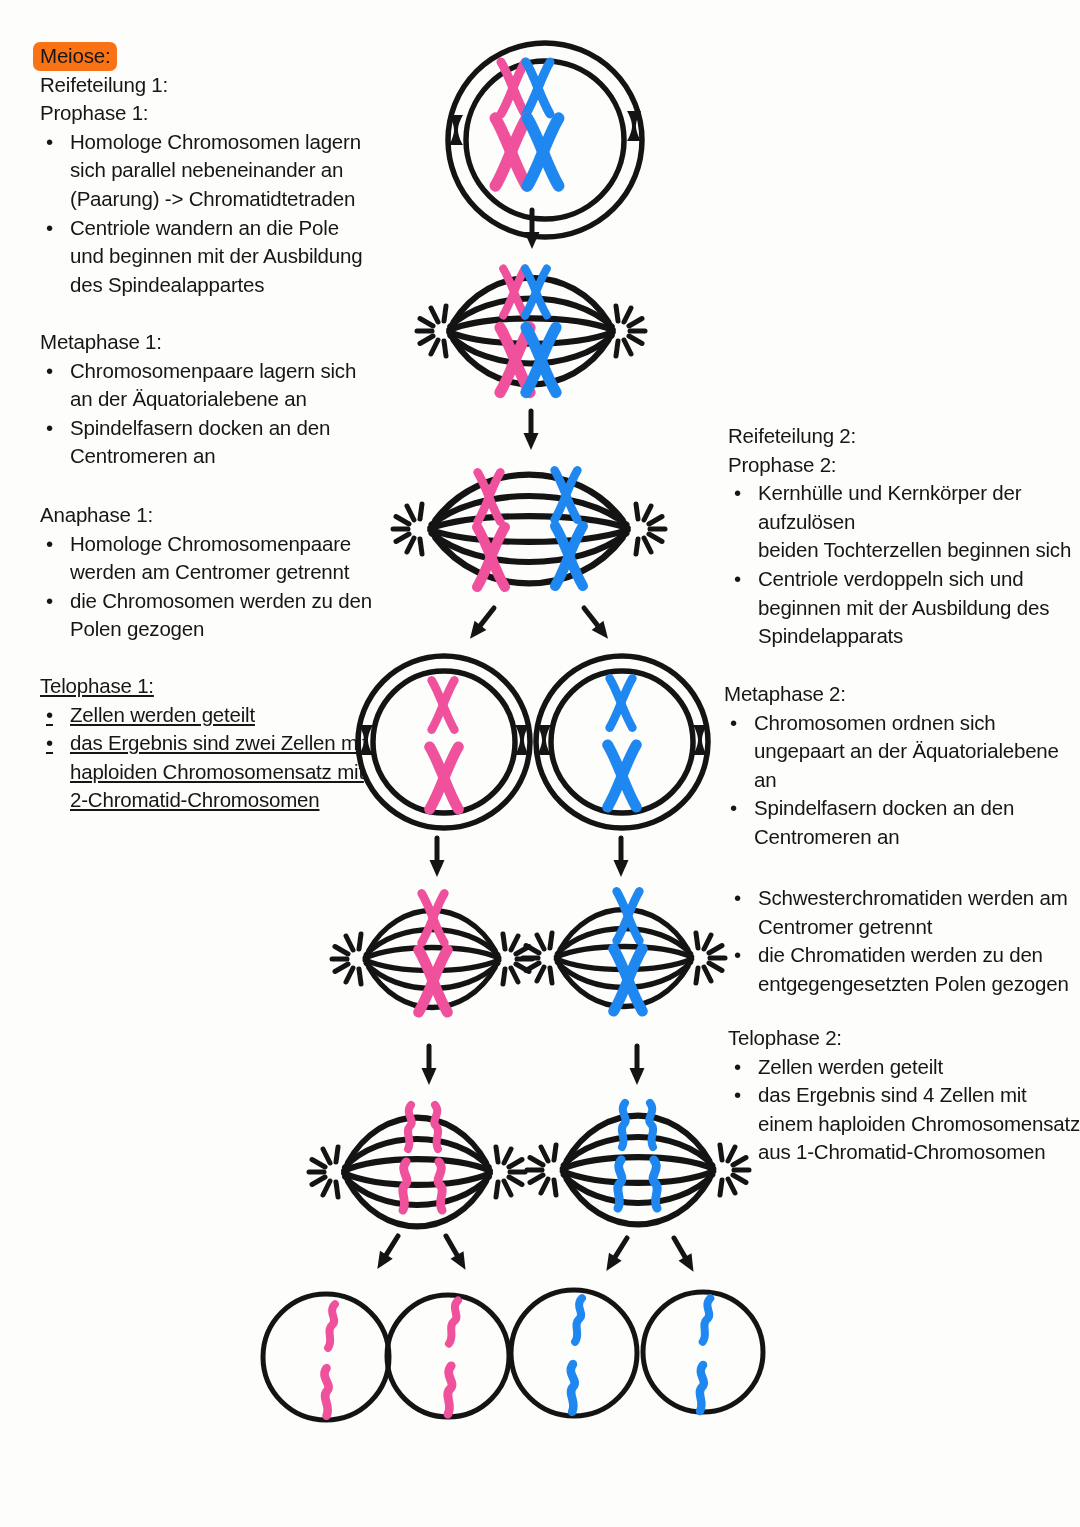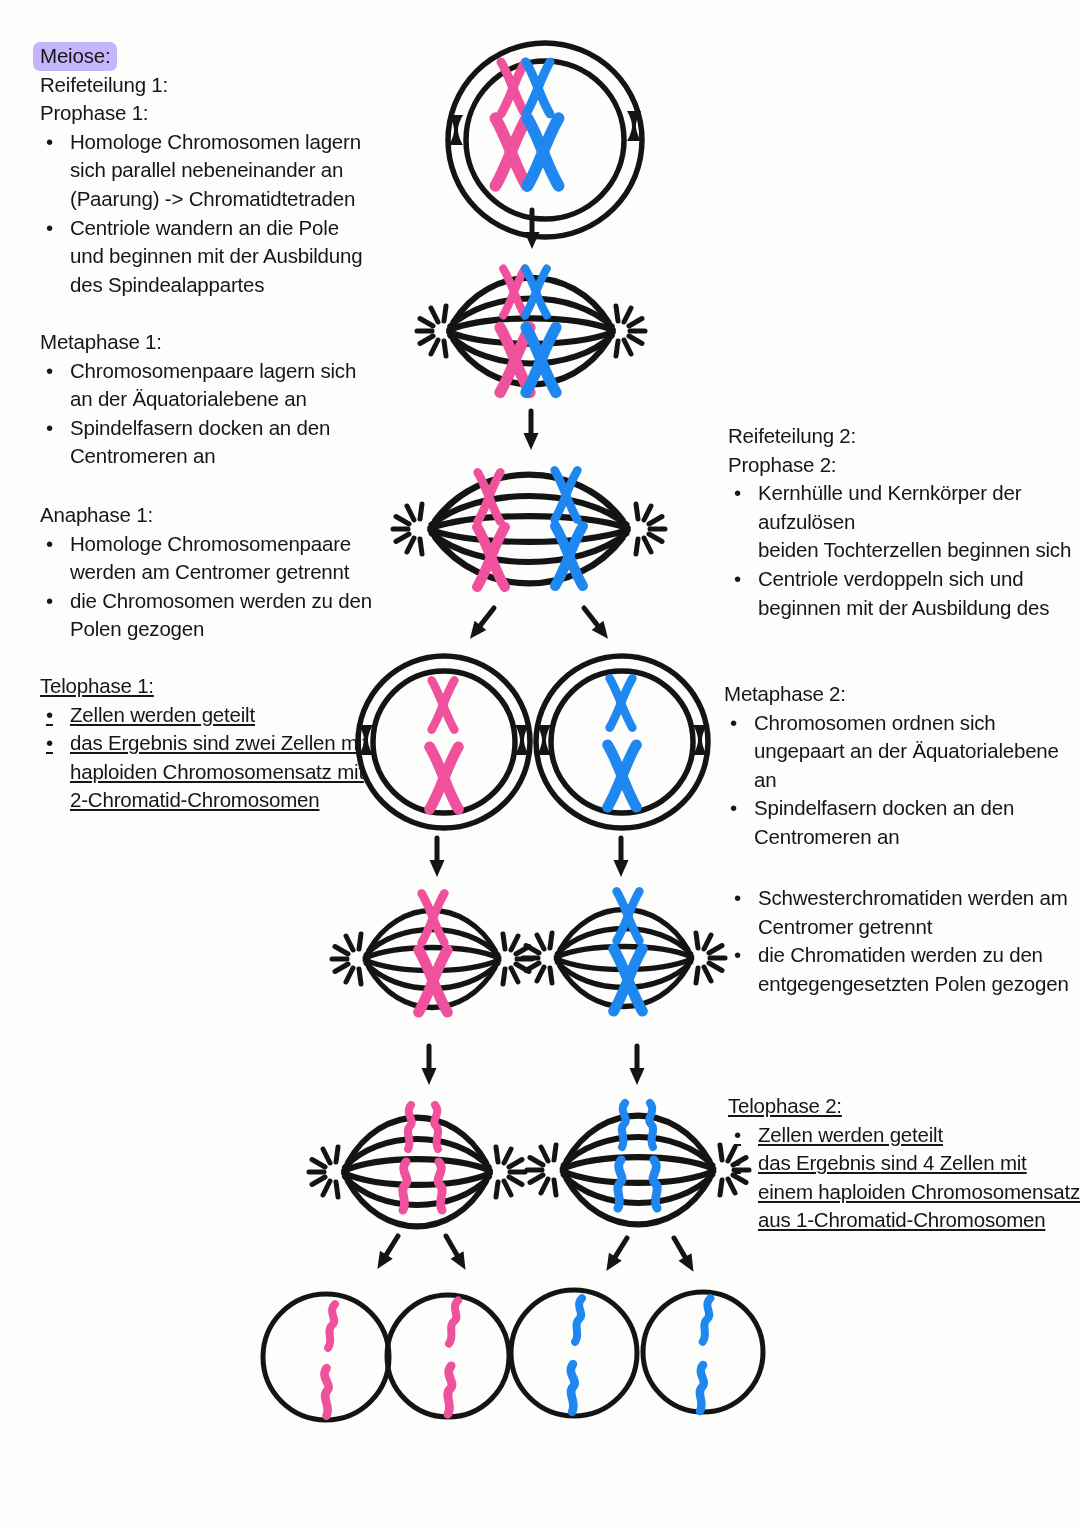--- a/index.html
+++ b/index.html
@@ -14,21 +14,21 @@
     font-size:20.5px;
     line-height:28.6px;
     letter-spacing:-0.2px;
     white-space:nowrap;
   }
   .line{white-space:nowrap;}
   .b{display:flex;}
   .b .dot{width:30px;flex:0 0 30px;padding-left:6px;box-sizing:border-box;}
   .cont{margin-left:30px;}
   .hl{
-    display:inline-block;background:#c4b5fd;border-radius:7px;
+    display:inline-block;background:#f97316;border-radius:7px;
     padding:0 7px;margin-left:-7px;
   }
   svg{position:absolute;left:0;top:0;}
   .ink{color:#141414;}
   .pink{color:#f0519c;}
   .blue{color:#1e87f0;}
 </style>
 </head>
 <body>
 
@@ -268,20 +268,21 @@
     <span class="dot">•</span>
     <span>Kernhülle und Kernkörper der</span>
   </div>
   <div class="cont">aufzulösen</div>
   <div class="cont">beiden Tochterzellen beginnen sich</div>
   <div class="b">
     <span class="dot">•</span>
     <span>Centriole verdoppeln sich und</span>
   </div>
   <div class="cont">beginnen mit der Ausbildung des</div>
+  <div class="cont">Spindelapparats</div>
 </div>
 
 <div class="txt" style="left:724px; top:680px; width:352px;">
   <div class="line">Metaphase 2:</div>
   <div class="b">
     <span class="dot">•</span>
     <span>Chromosomen ordnen sich</span>
   </div>
   <div class="cont">ungepaart an der Äquatorialebene</div>
   <div class="cont">an</div>
@@ -298,21 +299,21 @@
     <span>Schwesterchromatiden werden am</span>
   </div>
   <div class="cont">Centromer getrennt</div>
   <div class="b">
     <span class="dot">•</span>
     <span>die Chromatiden werden zu den</span>
   </div>
   <div class="cont">entgegengesetzten Polen gezogen</div>
 </div>
 
-<div class="txt" style="left:728px; top:1092px; width:352px;text-decoration:underline;">
+<div class="txt" style="left:728px; top:1024px; width:352px;">
   <div class="line">Telophase 2:</div>
   <div class="b">
     <span class="dot">•</span>
     <span>Zellen werden geteilt</span>
   </div>
   <div class="b">
     <span class="dot">•</span>
     <span>das Ergebnis sind 4 Zellen mit</span>
   </div>
   <div class="cont">einem haploiden Chromosomensatz</div>

